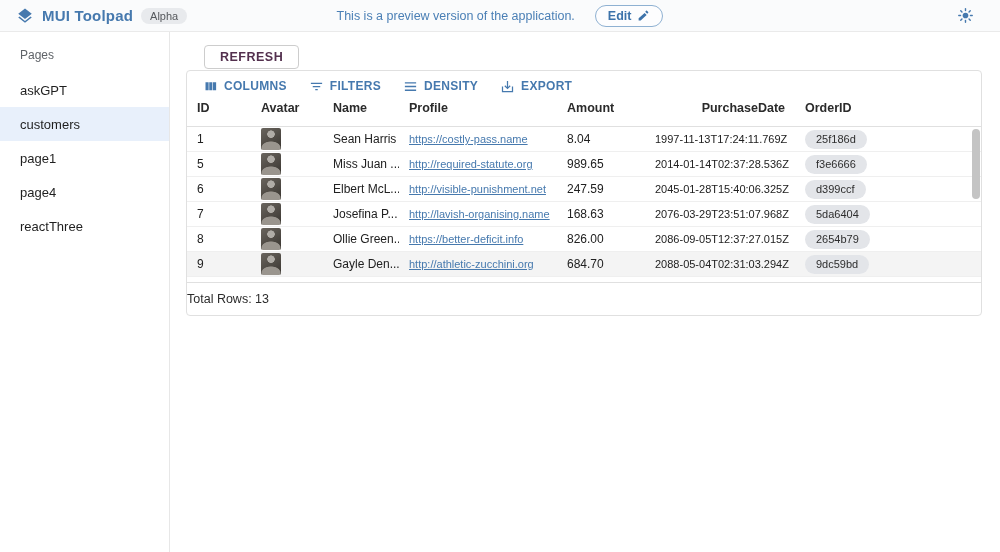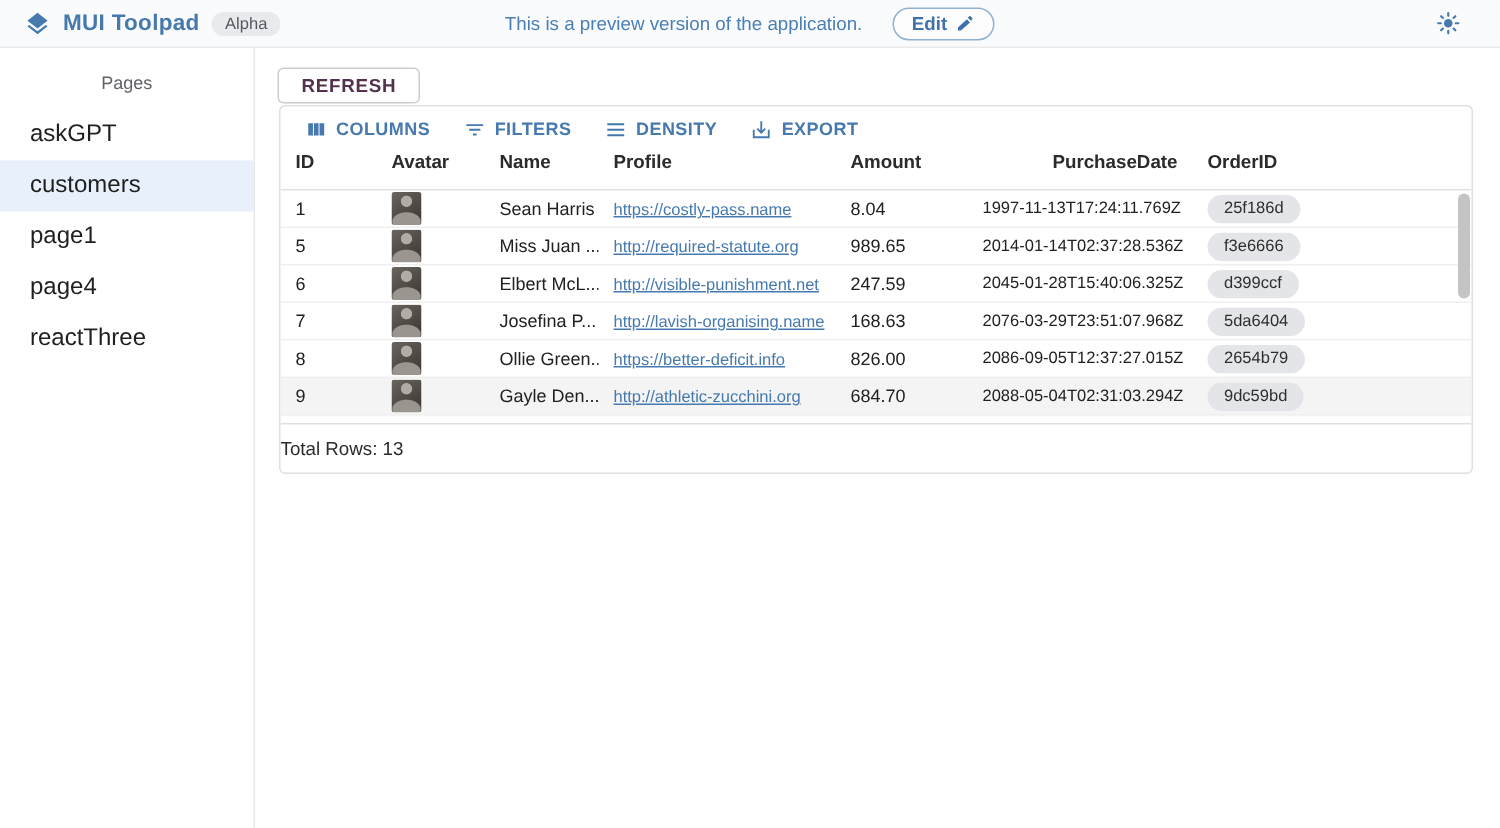--- a/index.html
+++ b/index.html
@@ -14,28 +14,28 @@
   .alpha-chip { background:#e8eaed; color:#55585c; font-size:11px; padding:2px 9px; border-radius:10px; }
   .banner { margin:0 auto; display:flex; align-items:center; gap:20px; font-size:12.5px; color:#4a7fb5; }
   .edit-btn { display:flex; align-items:center; gap:6px; border:1px solid #8fb1d2; border-radius:14px;
               background:#fdfdfe; color:#3d73aa; font-weight:bold; font-size:12.5px; padding:3px 12px;
               cursor:pointer; font-family:inherit; }
   .theme-btn { position:absolute; right:26px; background:none; border:none; cursor:pointer; display:flex; }
 
   
   .content { display:flex; height:520px; }
   .sidebar { width:170px; border-right:1px solid #e7e7e7; background:#fff; padding-top:8px; }
-  .pages-label { font-size:12px; color:#5f6368; padding:8px 20px 11px;text-align:center; }
-  .side-item { height:34px; display:flex; align-items:center; padding:0 20px; font-size:16px;
+  .pages-label { font-size:12px; color:#5f6368; padding:8px 20px 11px; }
+  .side-item { height:34px; display:flex; align-items:center; padding:0 20px; font-size:13px;
                color:#1f1f1f; cursor:pointer; }
   .side-item.selected { background:#e8f0fb; }
   .main { flex:1; position:relative; background:#fff; }
 
   
-  .refresh-btn { position:absolute; left:15px; top:13px; height:24px; padding:0 15px;
+  .refresh-btn { position:absolute; left:34px; top:13px; height:24px; padding:0 15px;
                  border:1px solid #cdcdcd; border-radius:4px; background:#fff; color:#53304e;
                  font-weight:bold; font-size:12.5px; letter-spacing:.5px; cursor:pointer; font-family:inherit; }
 
   
   .grid-panel { position:absolute; left:16px; top:38px; width:796px; height:246px;
                 border:1px solid #e0e0e0; border-radius:4px; background:#fff;
                 display:flex; flex-direction:column; overflow:hidden; }
   .gtoolbar { height:30px; display:flex; align-items:center; padding:0 8px; gap:6px; flex:none; }
   .gt-btn { display:flex; align-items:center; gap:6px; color:#4679ae; font-size:12px; font-weight:bold;
             letter-spacing:.3px; background:none; border:none; padding:4px 8px; cursor:pointer; font-family:inherit; }

